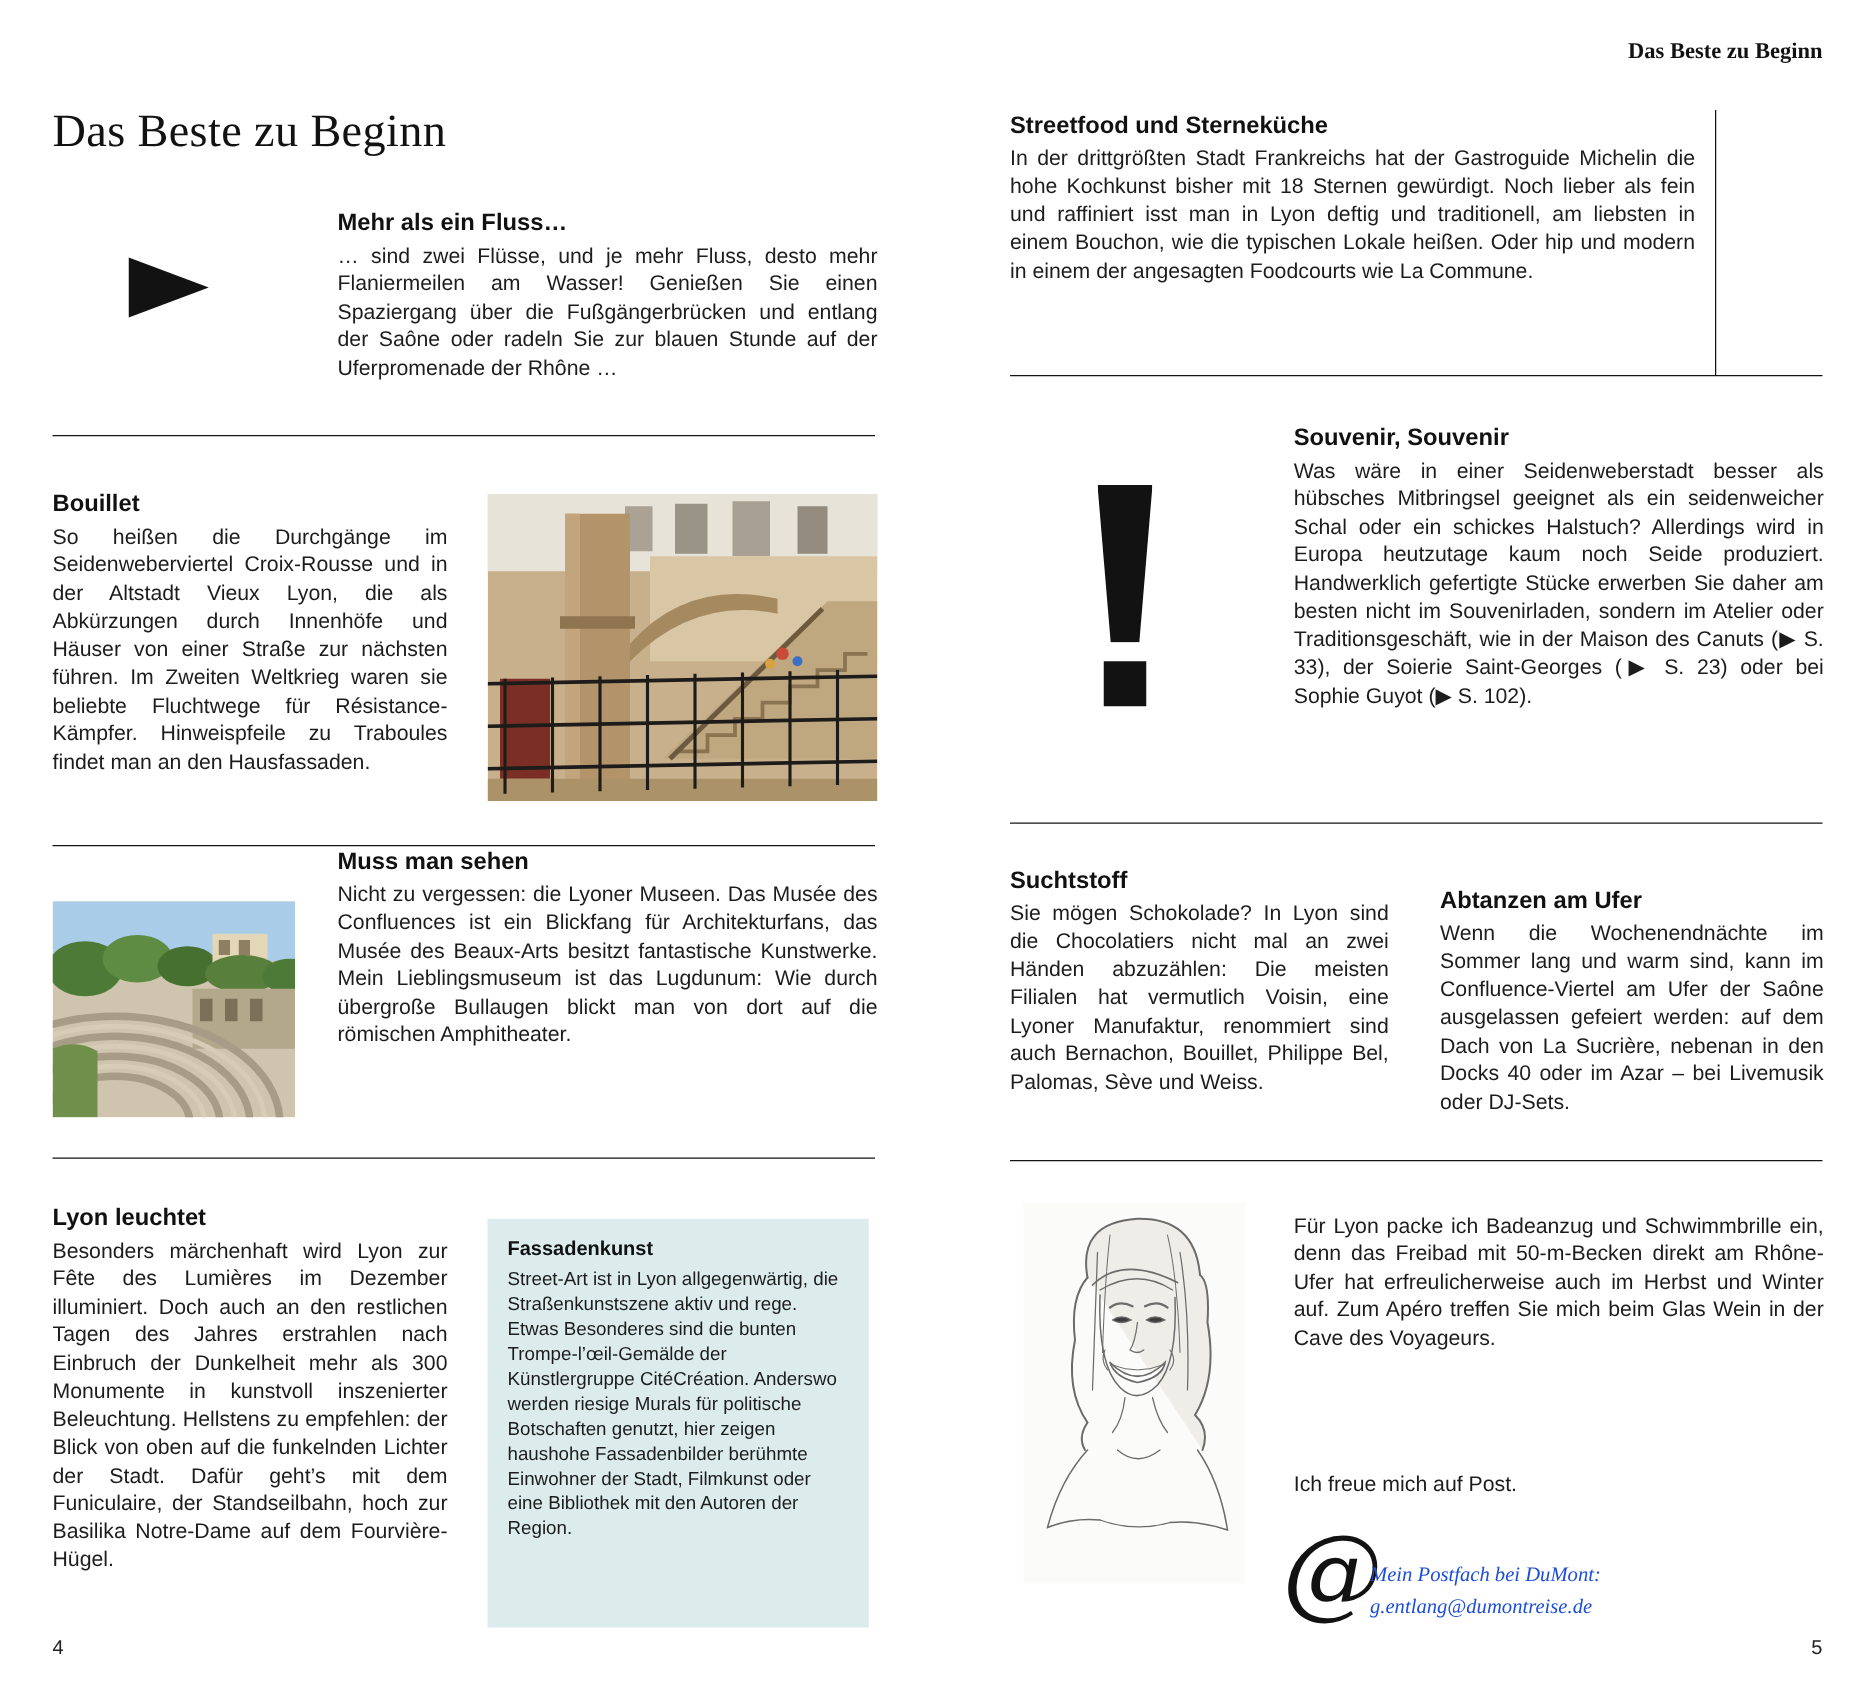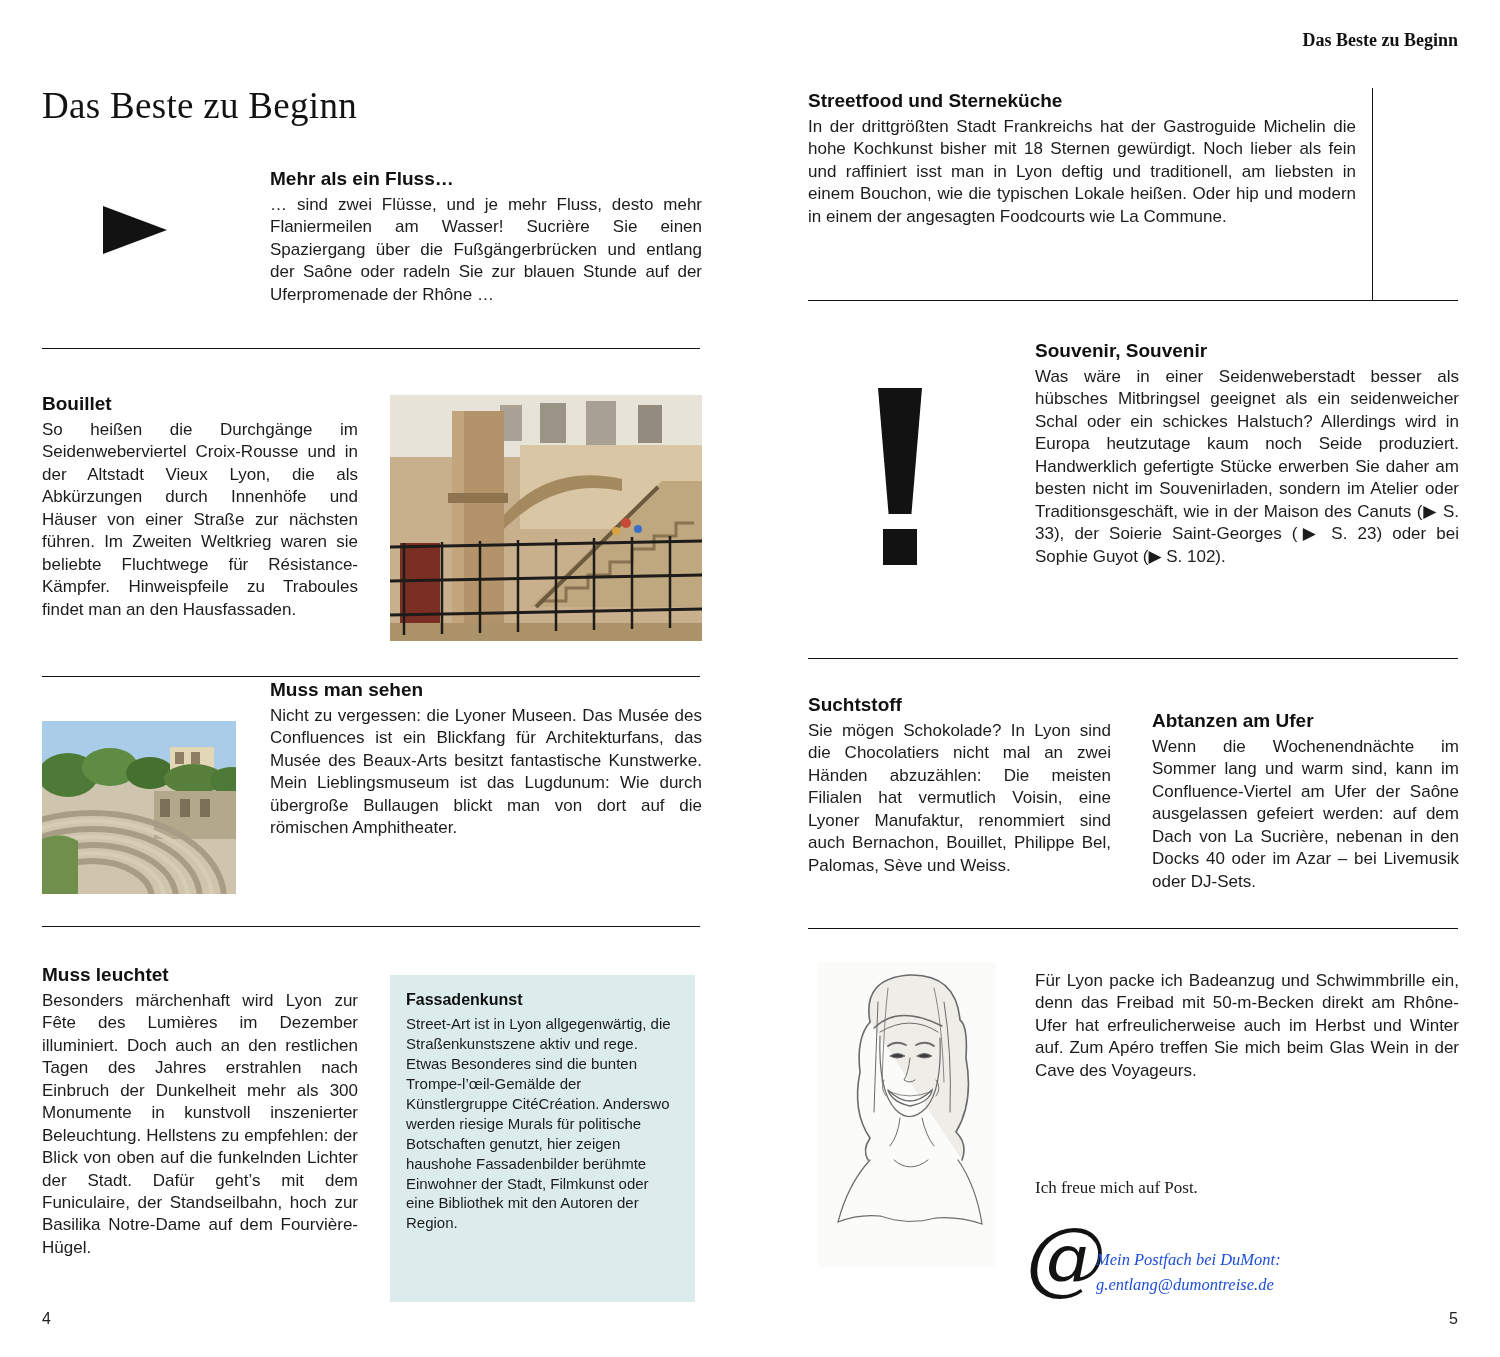--- a/index.html
+++ b/index.html
@@ -38,21 +38,21 @@
 <div class="spread">
 
   <div class="abs page-title" style="left:42px;top:84px;">Das Beste zu Beginn</div>
 
   <div class="abs" style="left:103px;top:206px;">
     <div class="tri"></div>
   </div>
 
   <div class="abs" style="left:270px;top:168px;width:432px;">
     <p class="h">Mehr als ein Fluss…</p>
-    <p class="body-text">… sind zwei Flüsse, und je mehr Fluss, desto mehr Flaniermeilen am Wasser! Sucrière Sie einen Spaziergang über die Fußgängerbrücken und entlang der Saône oder radeln Sie zur blauen Stunde auf der Uferpromenade der Rhône …</p>
+    <p class="body-text">… sind zwei Flüsse, und je mehr Fluss, desto mehr Flaniermeilen am Wasser! Genießen Sie einen Spaziergang über die Fußgängerbrücken und entlang der Saône oder radeln Sie zur blauen Stunde auf der Uferpromenade der Rhône …</p>
   </div>
 
   <hr class="abs rule" style="left:42px;top:348px;width:658px;">
 
   <div class="abs" style="left:42px;top:393px;width:316px;">
     <p class="h">Bouillet</p>
     <p class="body-text">So heißen die Durchgänge im Seidenweberviertel Croix-Rousse und in der Altstadt Vieux Lyon, die als Abkürzungen durch Innenhöfe und Häuser von einer Straße zur nächsten führen. Im Zweiten Weltkrieg waren sie beliebte Fluchtwege für Résistance-Kämpfer. Hinweispfeile zu Traboules findet man an den Hausfassaden.</p>
   </div>
 
   <div class="abs photo" style="left:390px;top:395px;width:312px;height:246px;">
@@ -128,21 +128,21 @@
   </div>
 
   <div class="abs" style="left:270px;top:679px;width:432px;">
     <p class="h">Muss man sehen</p>
     <p class="body-text">Nicht zu vergessen: die Lyoner Museen. Das Musée des Confluences ist ein Blickfang für Architekturfans, das Musée des Beaux-Arts besitzt fantastische Kunstwerke. Mein Lieblingsmuseum ist das Lugdunum: Wie durch übergroße Bullaugen blickt man von dort auf die römischen Amphitheater.</p>
   </div>
 
   <hr class="abs rule" style="left:42px;top:926px;width:658px;">
 
   <div class="abs" style="left:42px;top:964px;width:316px;">
-    <p class="h">Muss leuchtet</p>
+    <p class="h">Lyon leuchtet</p>
     <p class="body-text">Besonders märchenhaft wird Lyon zur Fête des Lumières im Dezember illuminiert. Doch auch an den restlichen Tagen des Jahres erstrahlen nach Einbruch der Dunkelheit mehr als 300 Monumente in kunstvoll inszenierter Beleuchtung. Hellstens zu empfehlen: der Blick von oben auf die funkelnden Lichter der Stadt. Dafür geht’s mit dem Funiculaire, der Standseilbahn, hoch zur Basilika Notre-Dame auf dem Fourvière-Hügel.</p>
   </div>
 
   <div class="abs box" style="left:390px;top:975px;width:305px;height:327px;">
     <p class="h">Fassadenkunst</p>
     <p class="body-text">Street-Art ist in Lyon allgegenwärtig, die Straßenkunstszene aktiv und rege. Etwas Besonderes sind die bunten Trompe-l’œil-Gemälde der Künstlergruppe CitéCréation. Anderswo werden riesige Murals für politische Botschaften genutzt, hier zeigen haushohe Fassadenbilder berühmte Einwohner der Stadt, Filmkunst oder eine Bibliothek mit den Autoren der Region.</p>
   </div>
 
   <div class="abs pagenum" style="left:42px;top:1310px;">4</div>
 
@@ -211,21 +211,21 @@
         <path d="M76 198 Q92 212 110 198" stroke-width="1"></path>
       </g>
     </svg>
   </div>
 
   <div class="abs" style="left:1035px;top:970px;width:424px;">
     <p class="body-text">Für Lyon packe ich Badeanzug und Schwimmbrille ein, denn das Freibad mit 50-m-Becken direkt am Rhône-Ufer hat erfreulicherweise auch im Herbst und Winter auf. Zum Apéro treffen Sie mich beim Glas Wein in der Cave des Voyageurs.</p>
   </div>
 
 
-  <div class="abs post" style="left:1035px;top:1178px;font-family:Liberation Serif, serif;">Ich freue mich auf Post.</div>
+  <div class="abs post" style="left:1035px;top:1178px;">Ich freue mich auf Post.</div>
 
   <div class="abs at" style="left:1026px;top:1218px;">@</div>
 
   <div class="abs mail" style="left:1096px;top:1248px;">
     <div>Mein Postfach bei DuMont:</div>
     <div>g.entlang@dumontreise.de</div>
   </div>
 
   <div class="abs pagenum" style="right:42px;top:1310px;">5</div>
 

